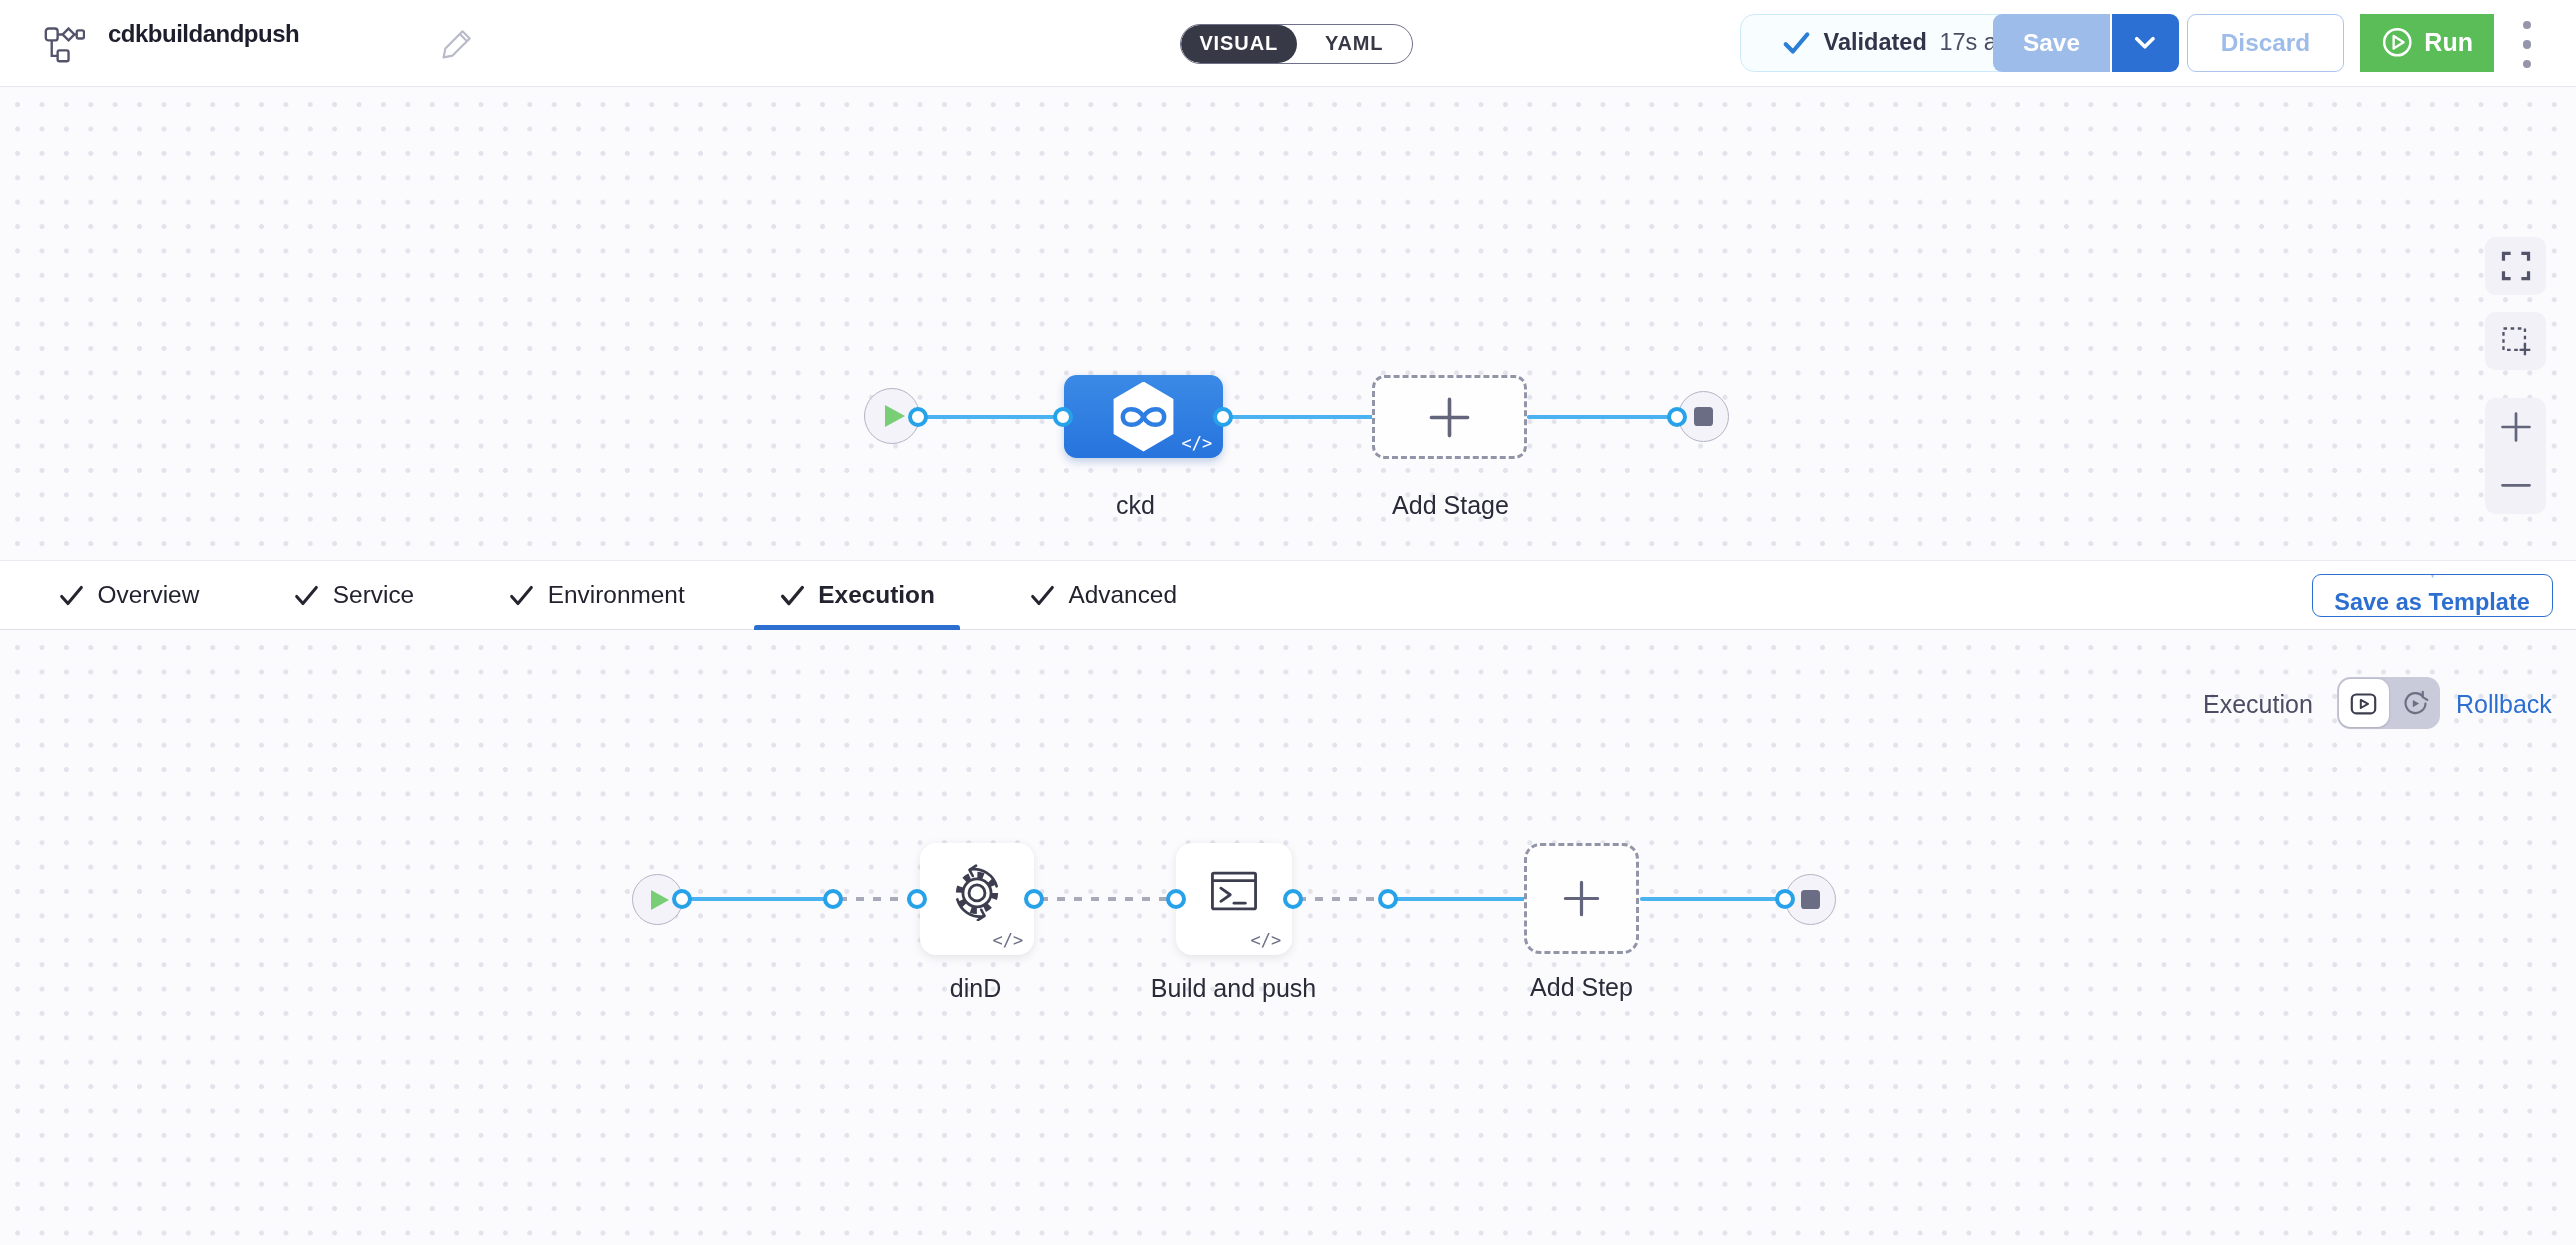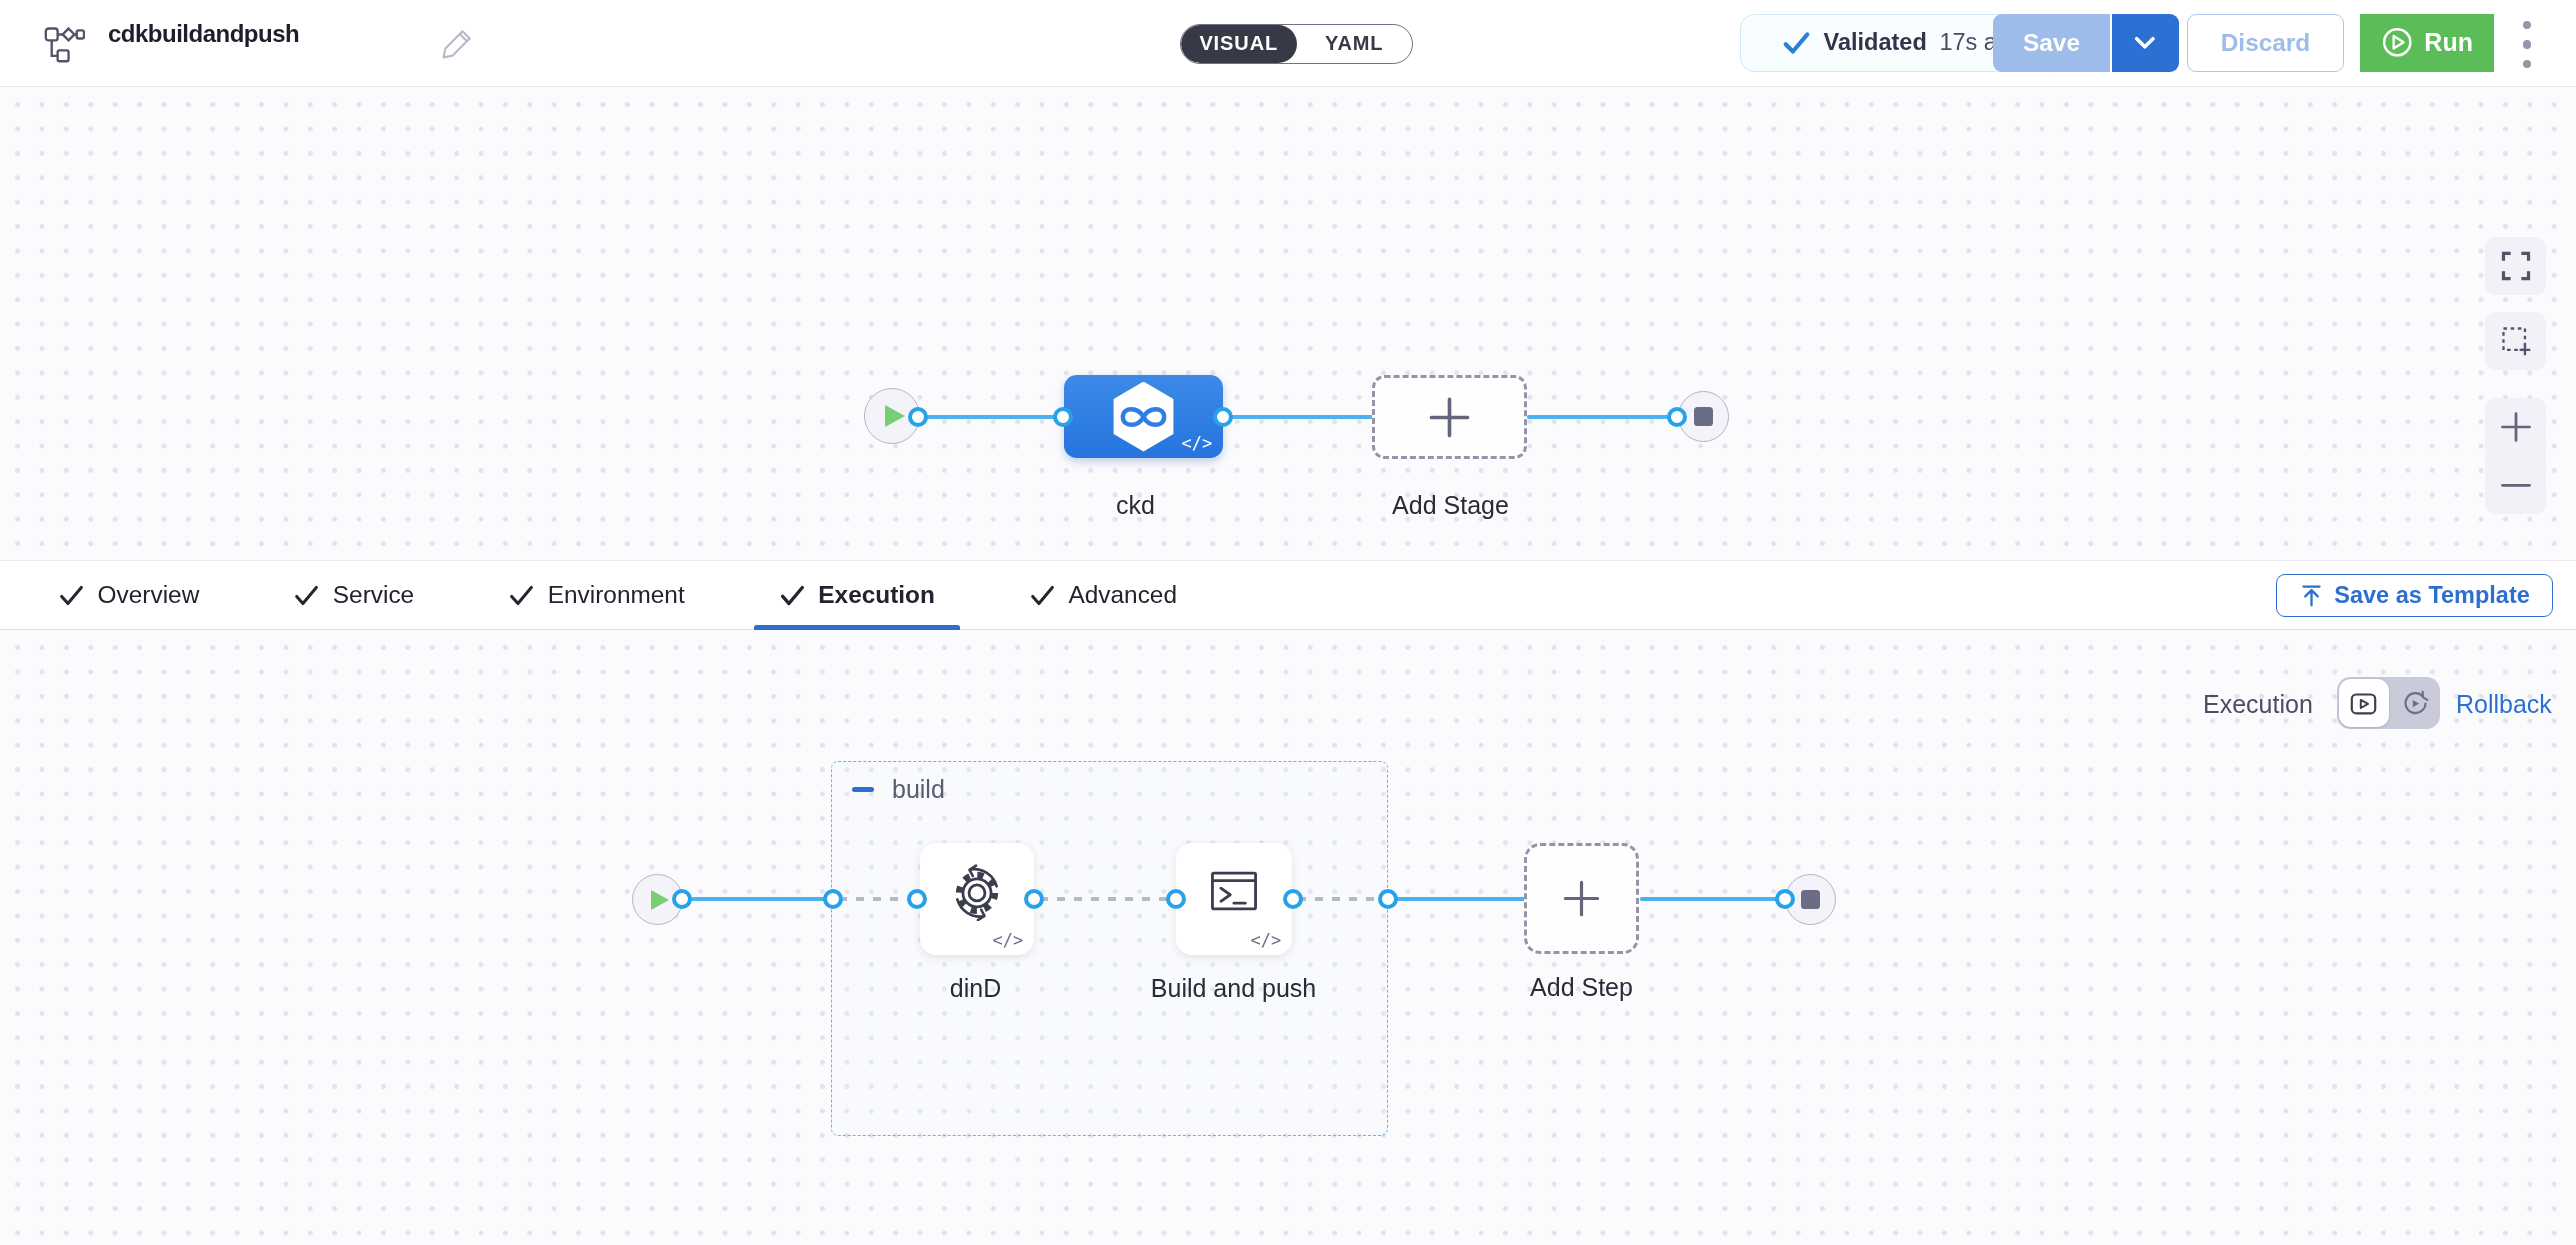--- a/index.html
+++ b/index.html
@@ -92,21 +92,21 @@
   
   .tabbar { position:relative; height:70px; background:#fff; border-top:0.9px solid #ececf2;
             border-bottom:0.9px solid #e0e0e8; display:flex; align-items:stretch; padding-left:58px; gap:94px; }
   .tab { position:relative; display:flex; align-items:center; gap:12.6px; font-size:24.4px; color:#22232f; cursor:pointer; }
   .tab.active { font-weight:700; }
   .tab .underline { position:absolute; left:-25px; right:-25px; bottom:-0.9px; height:5.4px;
                     background:#2c6fd1; border-radius:2.7px 2.7px 0 0; }
   .save-template-btn { position:absolute; right:23.5px; top:12.6px; height:43px; padding:0 21.7px;
                        border:1.8px solid #2c6fd1; border-radius:9px; color:#2c6fd1;
                        font-size:23.5px; font-weight:600; display:flex; align-items:center; gap:10.8px;
-                       background:#fff; cursor:pointer; }
+                       background:#fff; cursor:pointer;flex-direction:column; }
 
   
   .exec-label { position:absolute; left:2203px; top:60px; font-size:25px; color:#4c4d64; }
   .exec-toggle { position:absolute; left:2337px; top:47px; width:103px; height:52px;
                  background:#c9cada; border-radius:13.5px; display:flex; cursor:pointer; }
   .exec-seg { flex:1; display:flex; align-items:center; justify-content:center; }
   .exec-seg.active { background:#fff; border-radius:11.7px; margin:1.8px; box-shadow:0 0.9px 2.7px rgba(0,0,0,.15); }
   .rollback-label { position:absolute; left:2456px; top:60px; font-size:25px; color:#2c6fd1; cursor:pointer; }
 
   
@@ -293,24 +293,20 @@
       <div class="exec-seg">
         <svg width="29" height="29" viewBox="0 0 32 32">
           <path d="M24,8 A11,11 0 1 0 27,16" fill="none" stroke="#6d6f84" stroke-width="2.4" stroke-linecap="round"></path>
           <polyline points="24,3 24,9 29,12" fill="none" stroke="#6d6f84" stroke-width="2.4" stroke-linecap="round" stroke-linejoin="round"></polyline>
           <polygon points="13,12 20,16 13,20" fill="#6d6f84"></polygon>
         </svg>
       </div>
     </div>
     <div class="rollback-label">Rollback</div>
 
-    <div class="stage-group">
-      <div class="collapse-btn"></div>
-      <div class="group-label">build</div>
-    </div>
 
     <div class="line" style="left:681px; top:267px; width:146px;"></div>
     <div class="dashline" style="left:839px; top:267px; width:70px;"></div>
     <div class="dashline" style="left:1040px; top:267px; width:129px;"></div>
     <div class="dashline" style="left:1298px; top:267px; width:83px;"></div>
     <div class="line" style="left:1390px; top:267px; width:136px;"></div>
     <div class="line" style="left:1640px; top:267px; width:140px;"></div>
 
     <div class="node-circle" style="left:632px; top:244px; width:51px; height:51px;">
       <div class="play-tri" style="border-left-width:18px; border-top-width:10.8px; border-bottom-width:10.8px;"></div>

